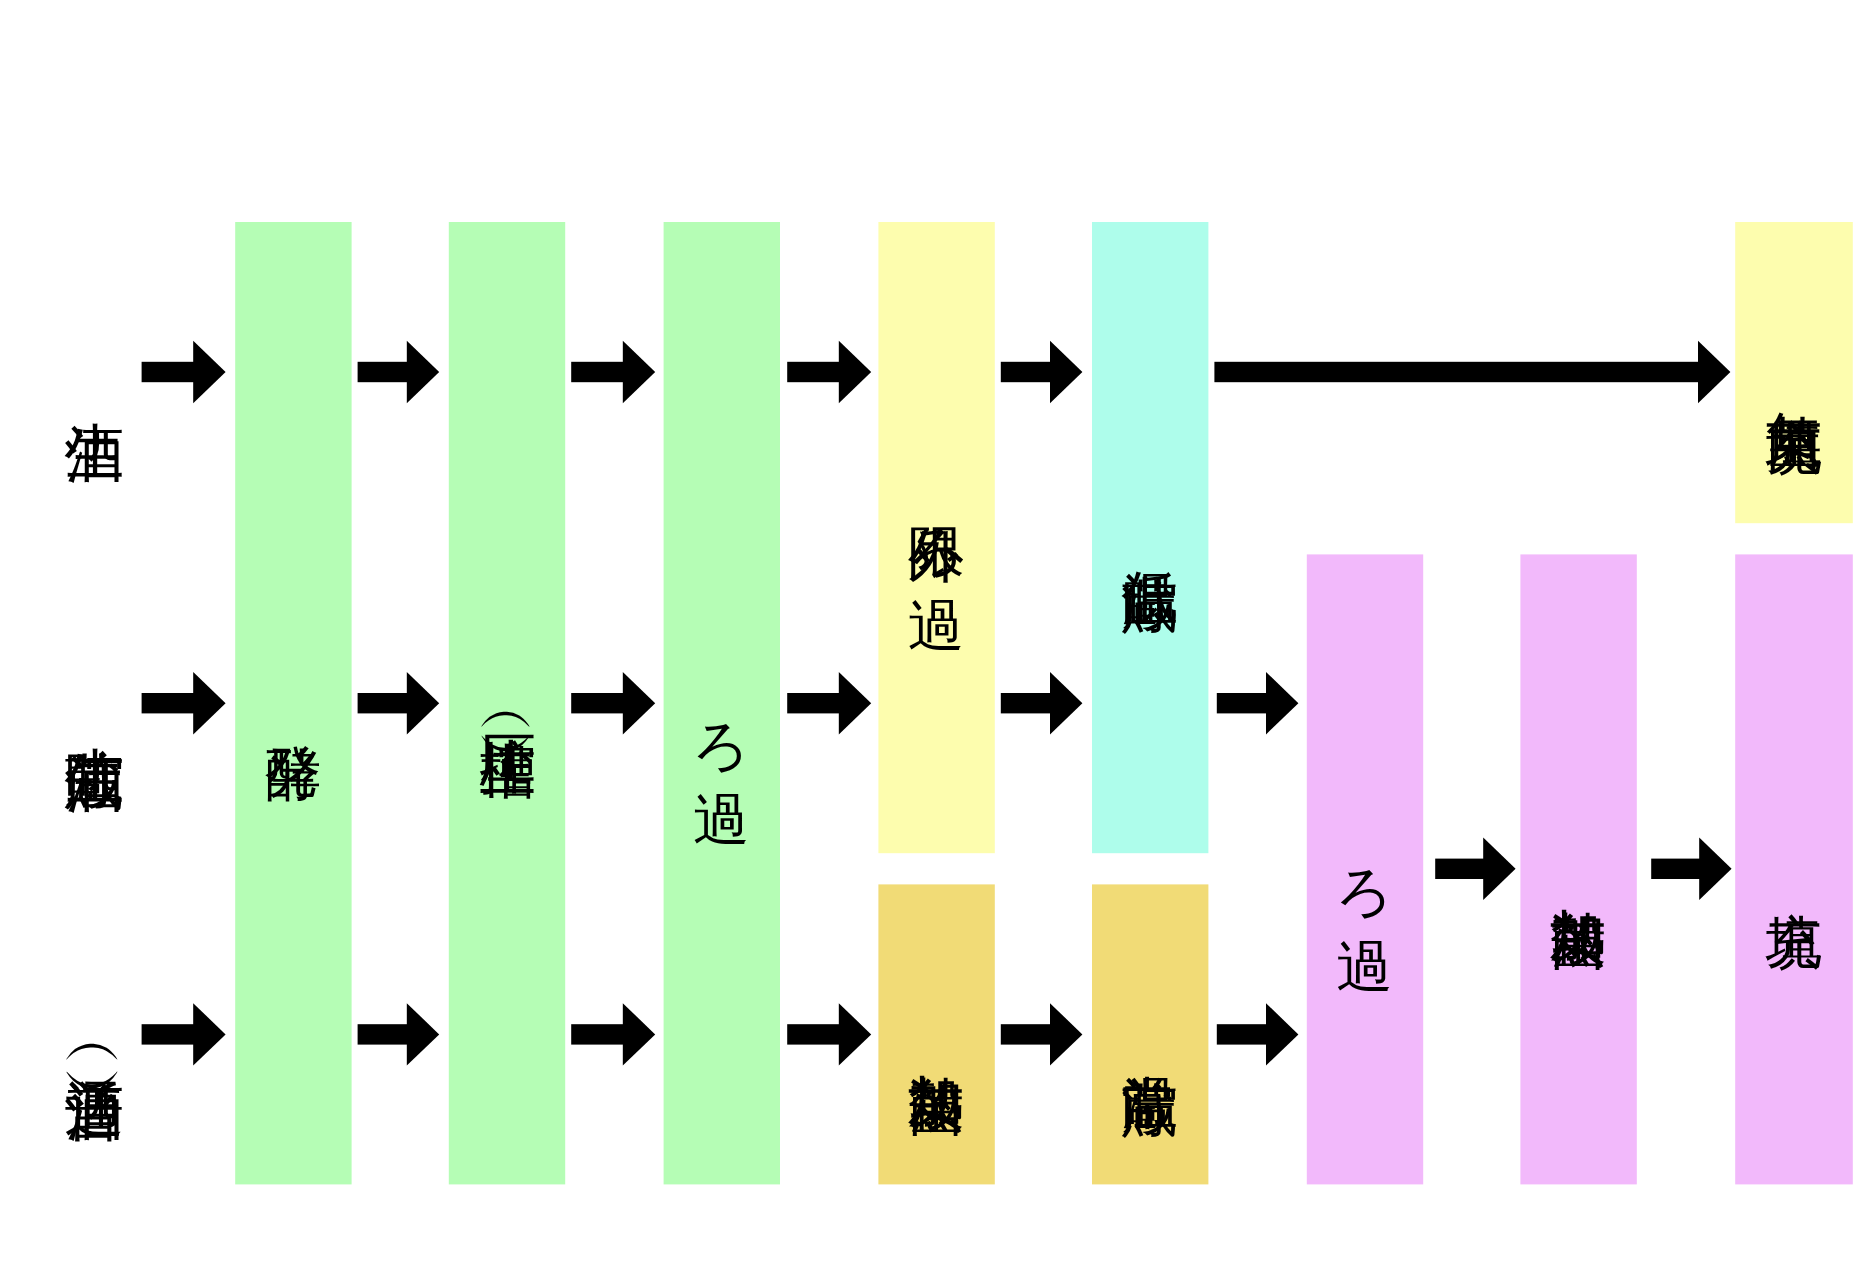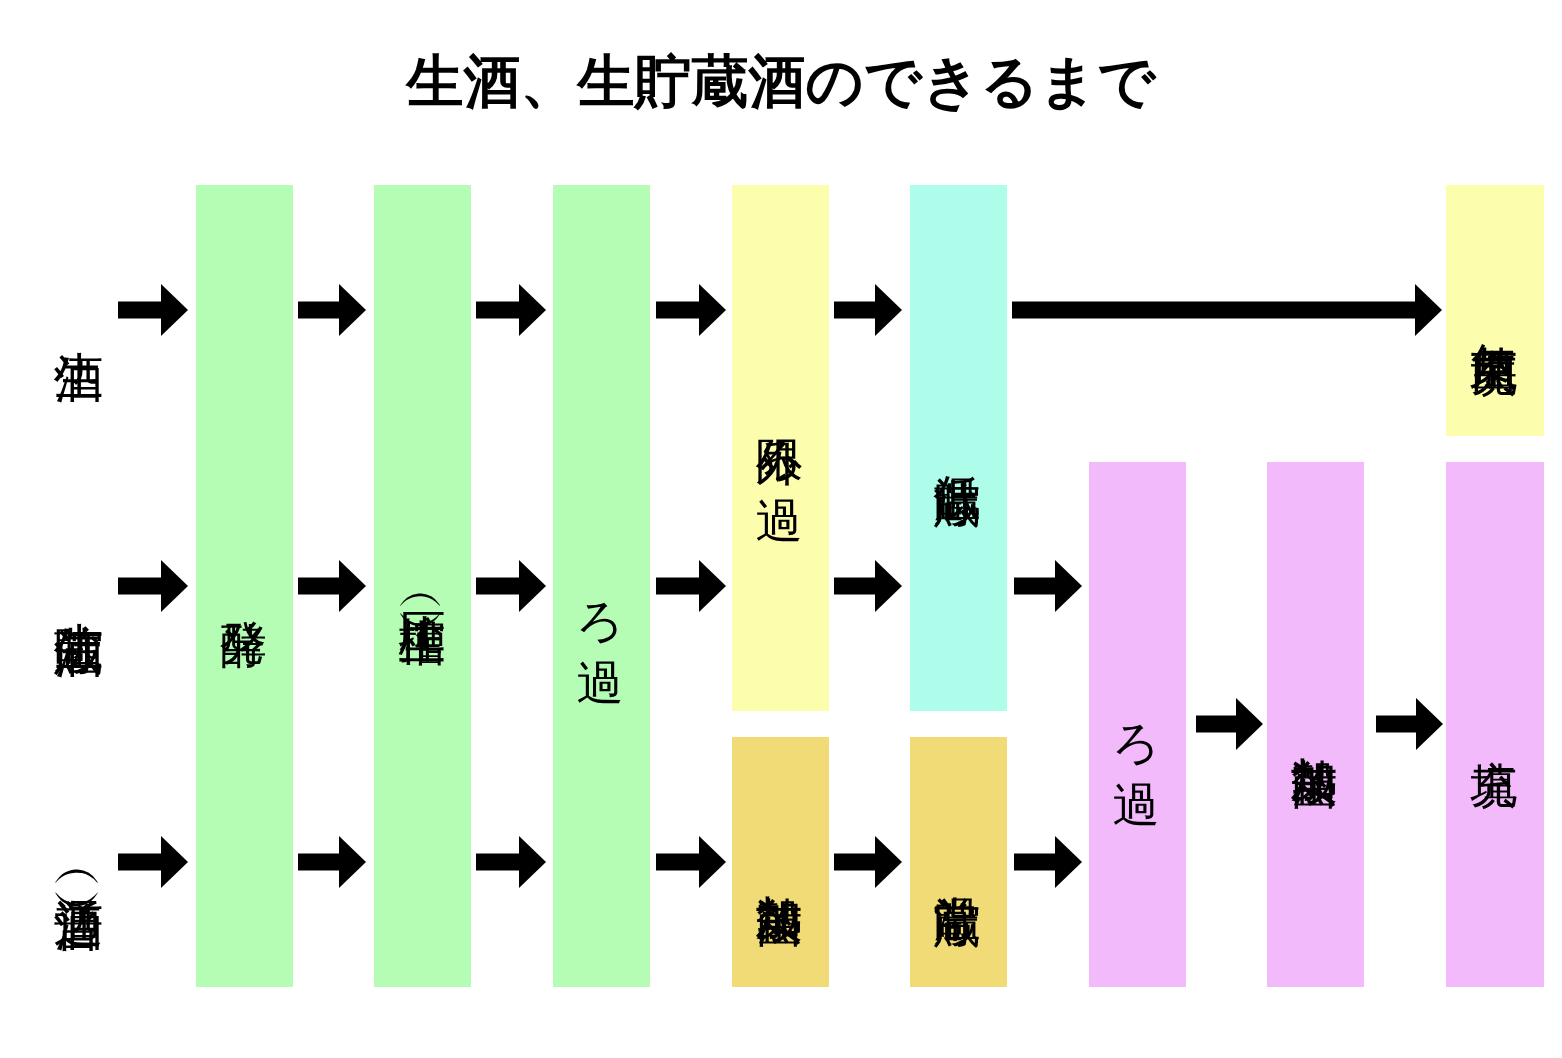--- a/index.html
+++ b/index.html
@@ -52,21 +52,20 @@
     border-left:27px solid #000;
     border-top:26px solid transparent;
     border-bottom:26px solid transparent;
   }
 </style>
 </head>
 <body>
 
 <div id="canvas">
 
-  <div class="title">生酒、生貯蔵酒のできるまで</div>
 
   <div class="bar" style="left: 196px; top: 185px; width: 97px; height: 802px; background-color: rgb(181, 253, 181);"></div>
   <div class="bar" style="left: 374px; top: 185px; width: 97px; height: 802px; background-color: rgb(181, 253, 181);"></div>
   <div class="bar" style="left: 553px; top: 185px; width: 97px; height: 802px; background-color: rgb(181, 253, 181);"></div>
   <div class="bar" style="left: 732px; top: 185px; width: 97px; height: 526px; background-color: rgb(253, 253, 174);"></div>
   <div class="bar" style="left: 910px; top: 185px; width: 97px; height: 526px; background-color: rgb(174, 253, 235);"></div>
   <div class="bar" style="left: 1446px; top: 185px; width: 98px; height: 251px; background-color: rgb(253, 253, 174);"></div>
   <div class="bar" style="left: 732px; top: 737px; width: 97px; height: 250px; background-color: rgb(241, 219, 118);"></div>
   <div class="bar" style="left: 910px; top: 737px; width: 97px; height: 250px; background-color: rgb(241, 219, 118);"></div>
   <div class="bar" style="left: 1089px; top: 462px; width: 97px; height: 525px; background-color: rgb(242, 185, 251);"></div>

